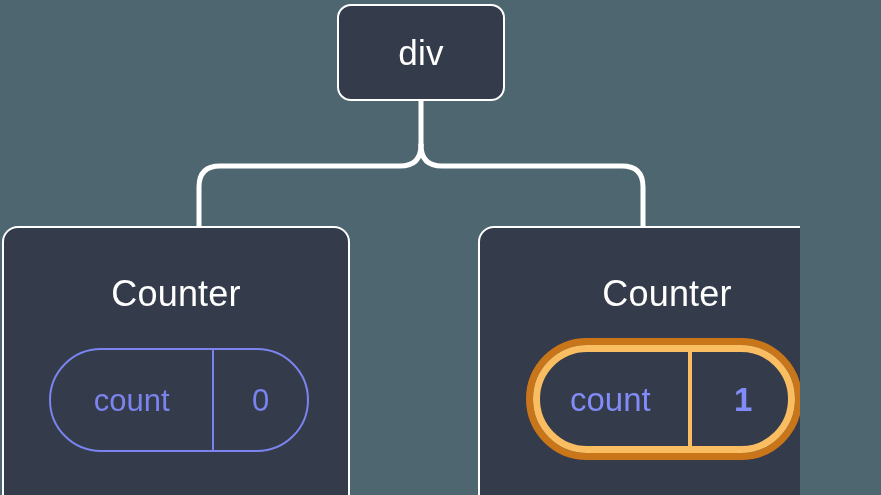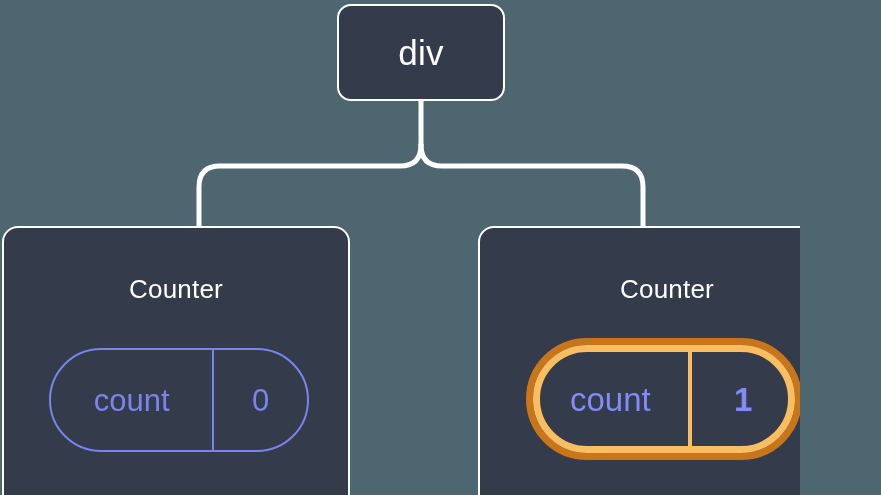--- a/index.html
+++ b/index.html
@@ -64,21 +64,21 @@
   #node-child-0 { left: 2px;   width: 348px; }
   #node-child-1 { left: 478px; width: 378px; }
 
   .node-child .node-title {
     position: absolute;
     left: 0;
     right: 0;
     top: 48px;
     text-align: center;
     color: #ffffff;
-    font-size: 26px;
+    font-size: 36px;
     font-weight: 400;
     letter-spacing: 0.2px;
     line-height: 1;
   }
 
   
   .pill {
     position: absolute;
     box-sizing: border-box;
     display: flex;

